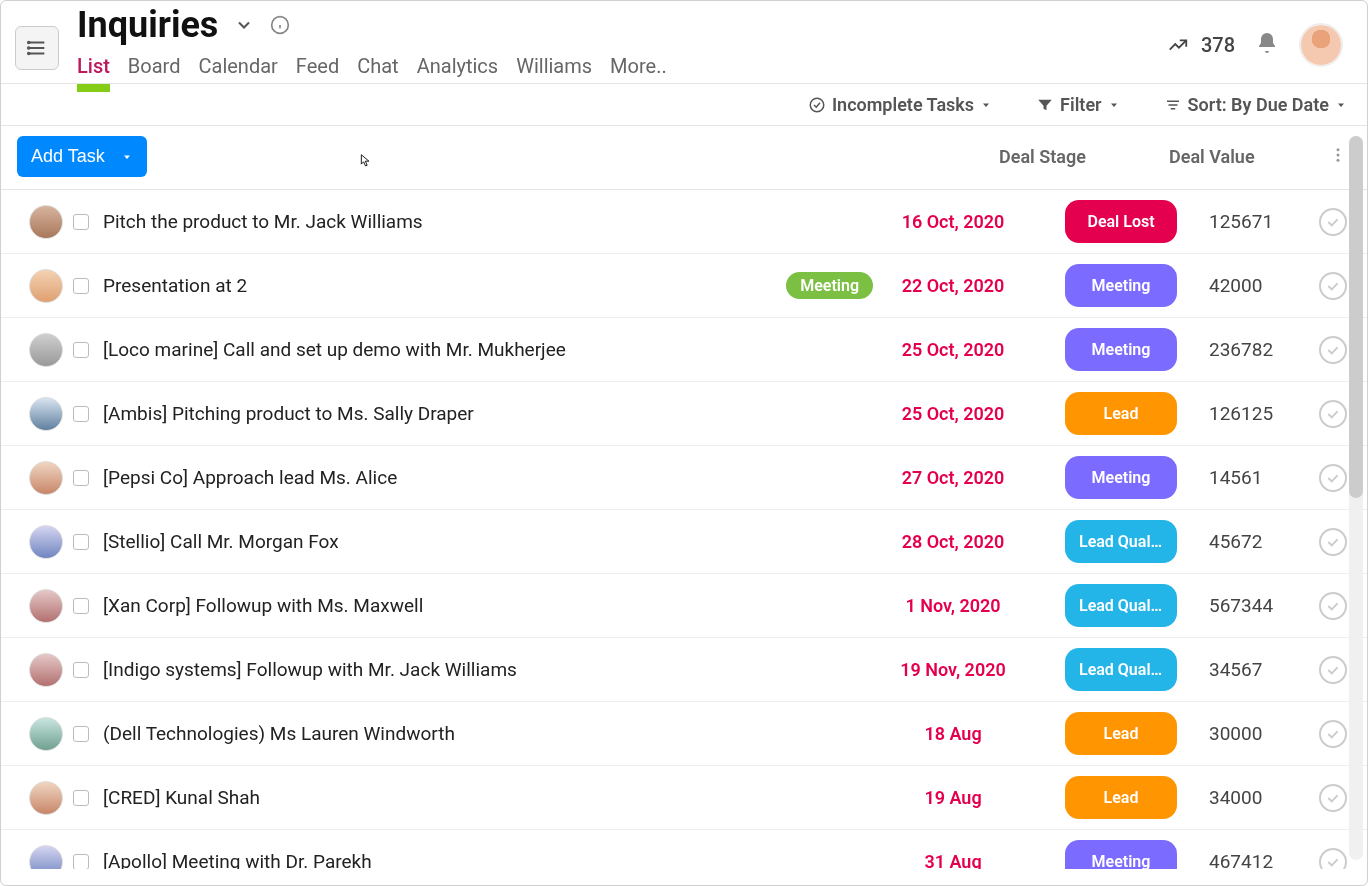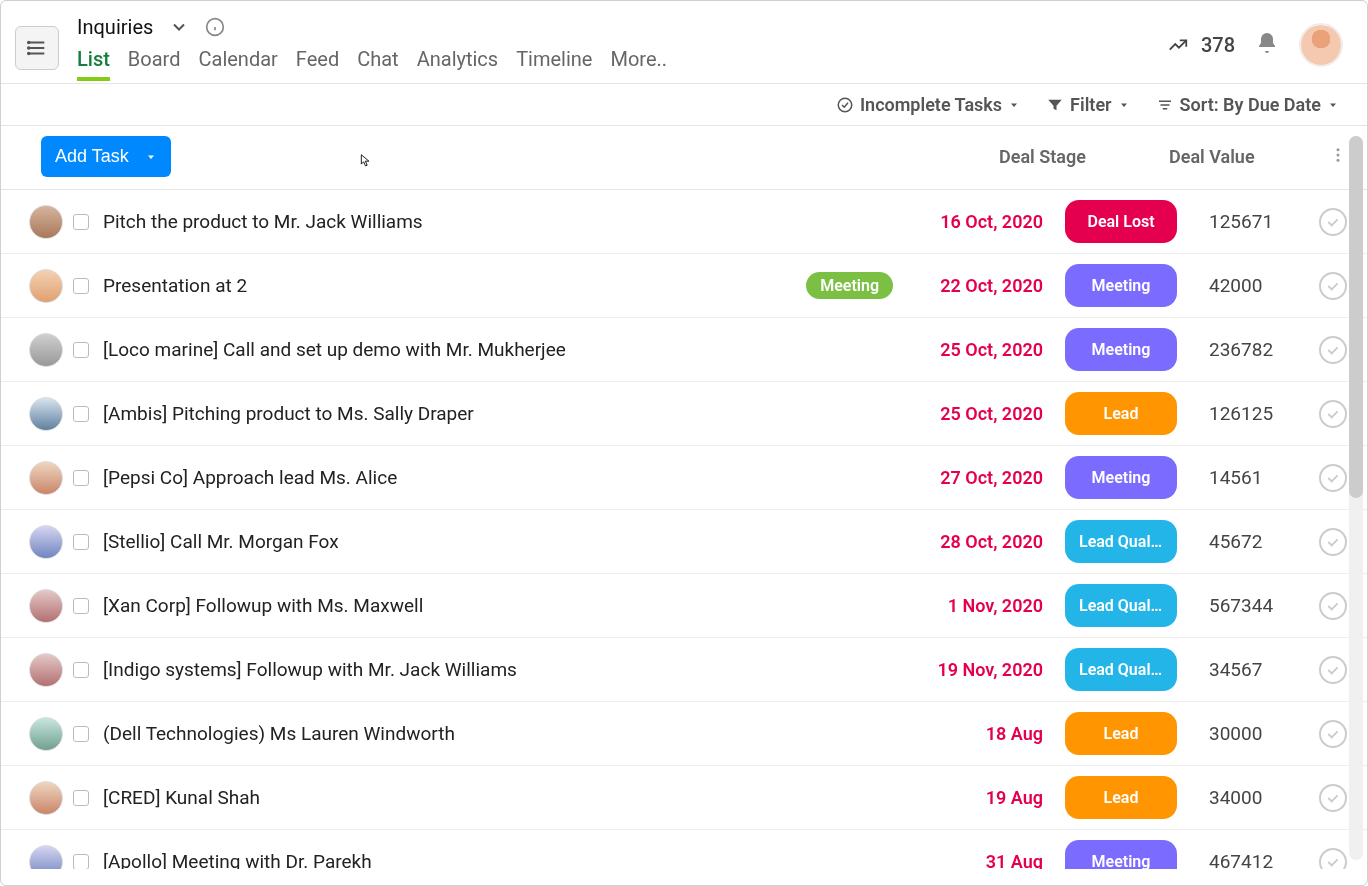--- a/index.html
+++ b/index.html
@@ -27,55 +27,55 @@
   border-radius: 6px;
   background: #f4f4f4;
   display: flex; align-items: center; justify-content: center;
   cursor: pointer;
   margin-right: 18px;
   margin-top: 6px;
 }
 .menu-btn svg { width: 22px; height: 22px; stroke: #555; }
 .title-block { display: flex; flex-direction: column; flex: 1; }
 .title-row { display: flex; align-items: center; gap: 16px; margin-top: 6px;}
-.title-row h1 { font-size: 20px; font-weight: 400; color: #111; }
+.title-row h1 { font-size: 36px; font-weight: 700; color: #111; }
 .chev-down { width: 20px; height: 20px; color: #555; cursor: pointer; }
 .info-icon { width: 20px; height: 20px; color: #888; cursor: pointer; }
 .tabs { display: flex; gap: 18px; margin-top: 8px; font-size: 20px; color: #666; }
 .tab { cursor: pointer; padding-bottom: 6px; }
-.tab.active { color: #15803d; border-bottom: 4px solid #84cc16; font-weight: 500;}
+.tab.active { color: #be185d; border-bottom: 8px solid #84cc16; font-weight: 500;}
 .header-right { display: flex; align-items: center; gap: 20px; position: absolute; right: 24px; top: 22px;}
 .search-box { width: 170px; height: 44px; border: 1px solid #ccc; border-radius: 6px; display: flex; align-items: center; padding: 0 12px; color: #888; background: #fff; cursor: pointer; justify-content: space-between;}
 .search-box span { font-size: 18px; }
 .stat { display: flex; align-items: center; gap: 12px; color: #444; font-size: 20px; font-weight: 500;}
 .stat svg { width: 22px; height: 22px; }
 .bell { color: #888; cursor: pointer; }
 .bell svg { width: 24px; height: 24px; }
 .avatar-hdr { width: 44px; height: 44px; border-radius: 50%; background: #ffd8c2; display:flex; align-items:center; justify-content:center; overflow:hidden; cursor:pointer; border:2px solid #eee;}
 .avatar-hdr .av-inner{ width:100%; height:100%; background: radial-gradient(circle at 50% 35%, #e9a27a 28%, #f5c9b0 29%);}
 
 .toolbar {
   display: flex; justify-content: flex-end; align-items: center;
-  gap: 26px;
-  padding: 10px 28px;
+  gap: 44px;
+  padding: 10px 20px;
   border-top: 1px solid #e5e5e5;
   font-size: 18px; color: #555; font-weight: 600;
 }
 .tool-item { display: flex; align-items: center; gap: 6px; cursor: pointer; }
 .tool-item svg { width: 18px; height: 18px; }
 .tool-item .caret { width: 12px; height: 12px; }
 
 .list-wrap { border-top: 1px solid #e5e5e5; height: calc(100% - 140px); overflow: hidden; display:flex; flex-direction:column;}
 .list-scroll { overflow-y: auto; flex:1; border-top: 1px solid #e5e5e5; margin-top:8px;}
 .list-header {
   display: flex; align-items: center; padding: 10px 20px 4px 16px;
 }
 .add-task-btn {
   background: #0088ff; color: #fff; border: none; border-radius: 6px;
-  padding: 10px 14px; font-size: 18px; font-weight: 500; display: flex; align-items: center; gap: 16px; cursor: pointer; margin-left: 24px;
+  padding: 10px 14px; font-size: 18px; font-weight: 500; display: flex; align-items: center; gap: 16px; cursor: pointer;
 }
 .add-task-btn .caret-w { width: 12px; height: 12px; }
 .col-headers { margin-left: auto; display: flex; align-items: center; gap: 40px; color: #666; font-size: 18px; font-weight:600;}
 .col-stage { width: 130px; text-align: left; }
 .col-value { width: 120px; text-align: left; }
 .more-col { color:#999; cursor:pointer;}
 
 .row {
   display: flex; align-items: center; padding: 10px 20px 10px 28px;
   border-bottom: 1px solid #eee; font-size: 19px; color: #222;
@@ -89,21 +89,21 @@
 .avatar.c6{background:linear-gradient(#d5d5f0,#7085c0);}
 .avatar.c7{background:linear-gradient(#e5c8c8,#b37070);}
 .avatar.c8{background:linear-gradient(#e5c8c8,#b37070);}
 .avatar.c9{background:linear-gradient(#c8e5e0,#70a090);}
 .avatar.c10{background:linear-gradient(#f0d5c0,#c8866a);}
 .avatar.c11{background:linear-gradient(#d5d5f0,#7085c0);}
 .checkbox { width: 16px; height: 16px; border: 1px solid #bbb; border-radius: 3px; margin-right: 14px; flex-shrink:0; cursor:pointer;}
 .task-title { flex: 1; cursor:pointer; }
 .tag { padding: 4px 14px; border-radius: 14px; color: #fff; font-size: 16px; font-weight: 600; margin-right: 10px; white-space:nowrap;}
 .tag.meeting-green{ background:#7bc043;}
-.date { color: #e5004f; font-weight: 600; width: 140px; text-align: right; margin-right: 22px; font-size: 18px;}
+.date { color: #e5004f; font-weight: 600; width: 140px; text-align: center; margin-right: 42px; font-size: 18px;}
 .stage-pill { padding: 12px 14px; border-radius: 14px; color:#fff; font-size:16px; font-weight:600; width:112px; text-align:center; overflow:hidden; text-overflow:ellipsis; white-space:nowrap; margin-right: 32px;}
 .stage-deal-lost{background:#e5004f;}
 .stage-meeting{background:#7c6bff;}
 .stage-lead{background:#ff9500;}
 .stage-leadq{background:#23b5e8;}
 .deal-value{ width: 110px; color:#444;}
 .check-circle{ width:28px; height:28px; border:2px solid #ccc; border-radius:50%; display:flex; align-items:center; justify-content:center; cursor:pointer; color:#ccc;}
 .check-circle svg{width:16px;height:16px;}
 
 .scrollbar-fake { position:absolute; right:4px; top:135px; width:14px; height: calc(100% - 160px); background:#f0f0f0; border-radius:7px;}
@@ -137,21 +137,21 @@
           <line x1="12" y1="8" x2="12.01" y2="8"></line>
         </svg>
     </div>
     <div class="tabs" id="tabs-container">
         <div class="tab active">List</div>
         <div class="tab">Board</div>
         <div class="tab">Calendar</div>
         <div class="tab">Feed</div>
         <div class="tab">Chat</div>
         <div class="tab">Analytics</div>
-        <div class="tab">Timeline</div>
+        <div class="tab">Williams</div>
         <div class="tab">More..</div>
       </div>
   </div>
   <div class="header-right">
     <div class="stat">
       <svg viewBox="0 0 24 24" fill="none" stroke="currentColor" stroke-width="2">
           <polyline points="3 17 9 11 13 15 21 7"></polyline>
           <polyline points="14 7 21 7 21 14"></polyline>
         </svg>
       <span>378</span>

